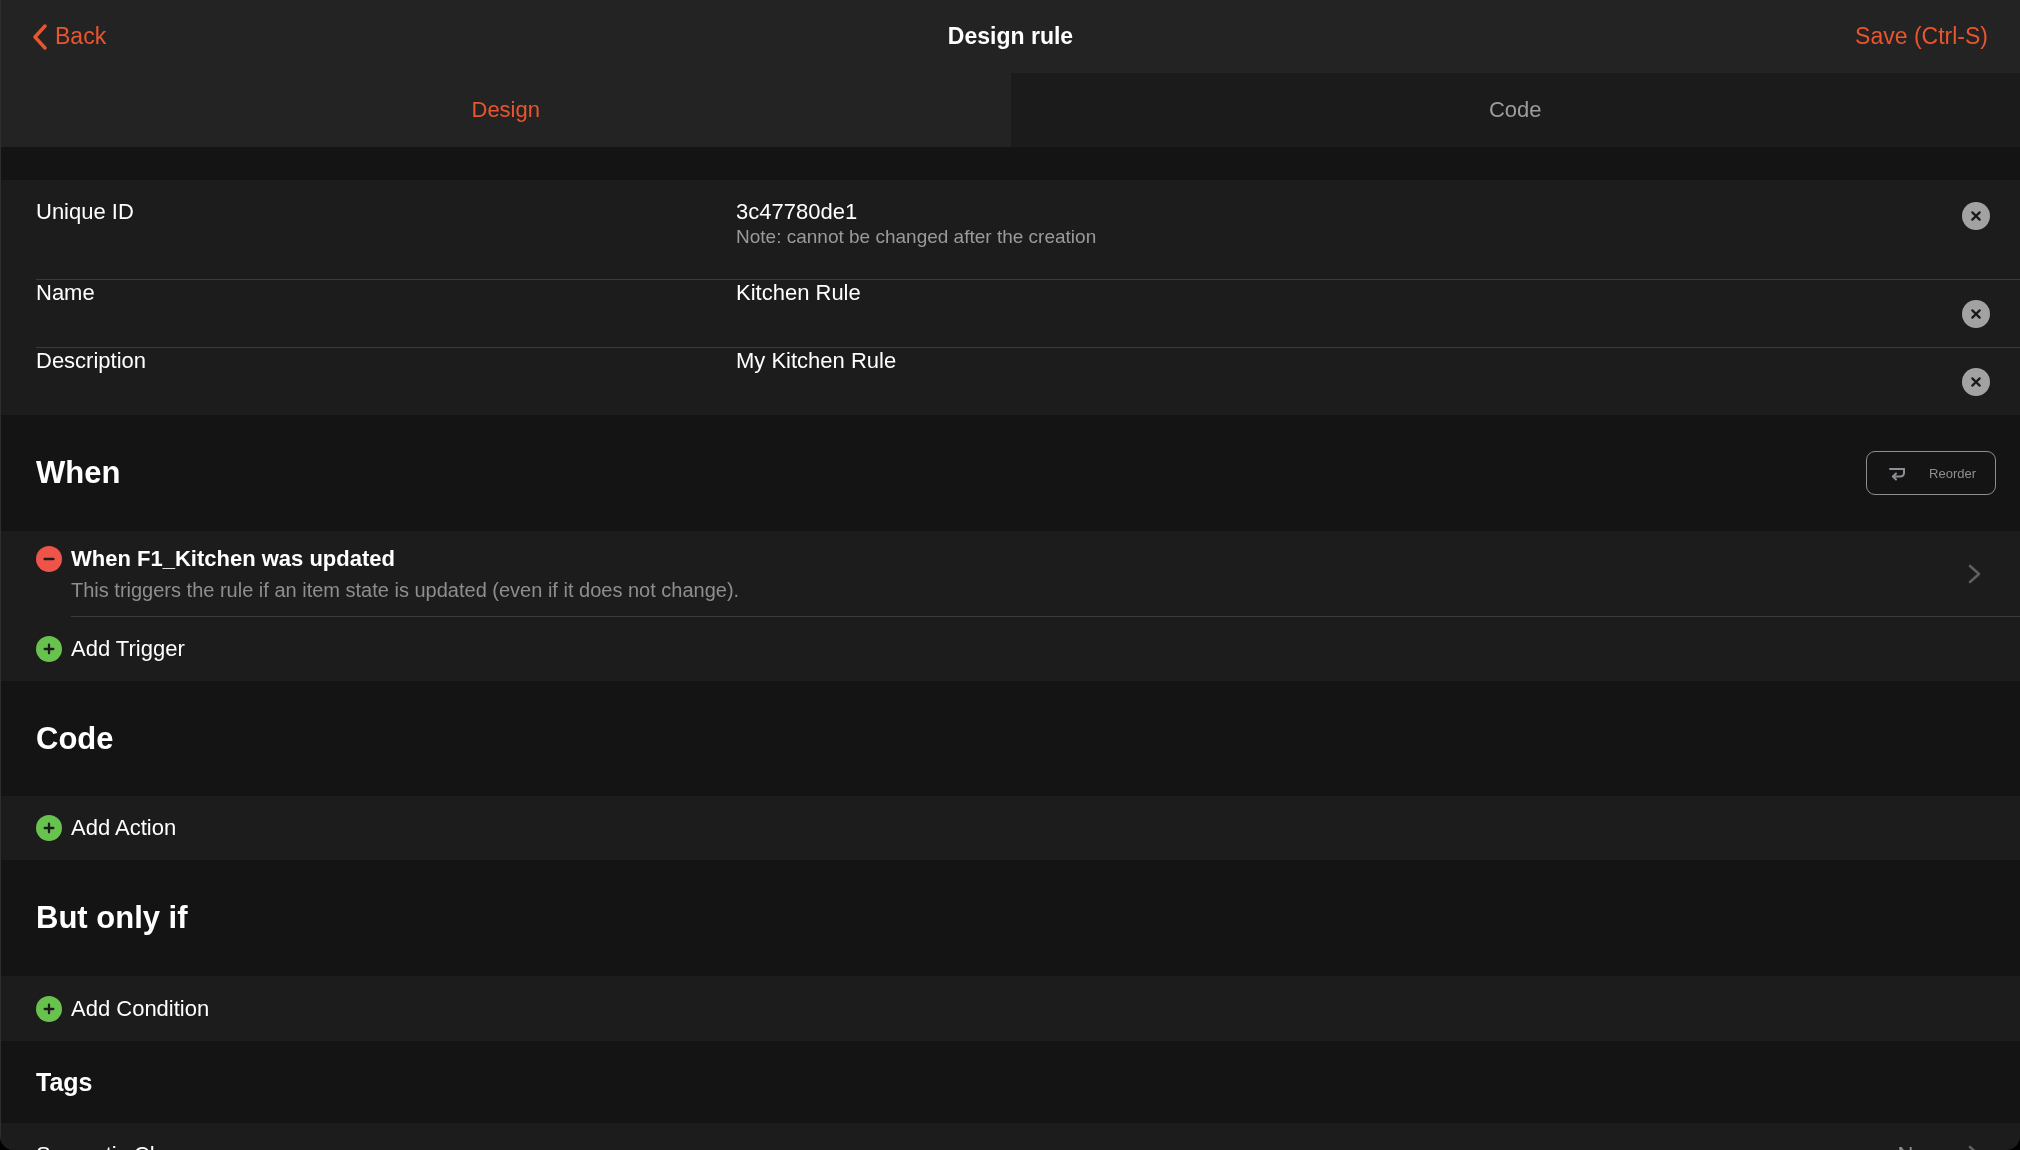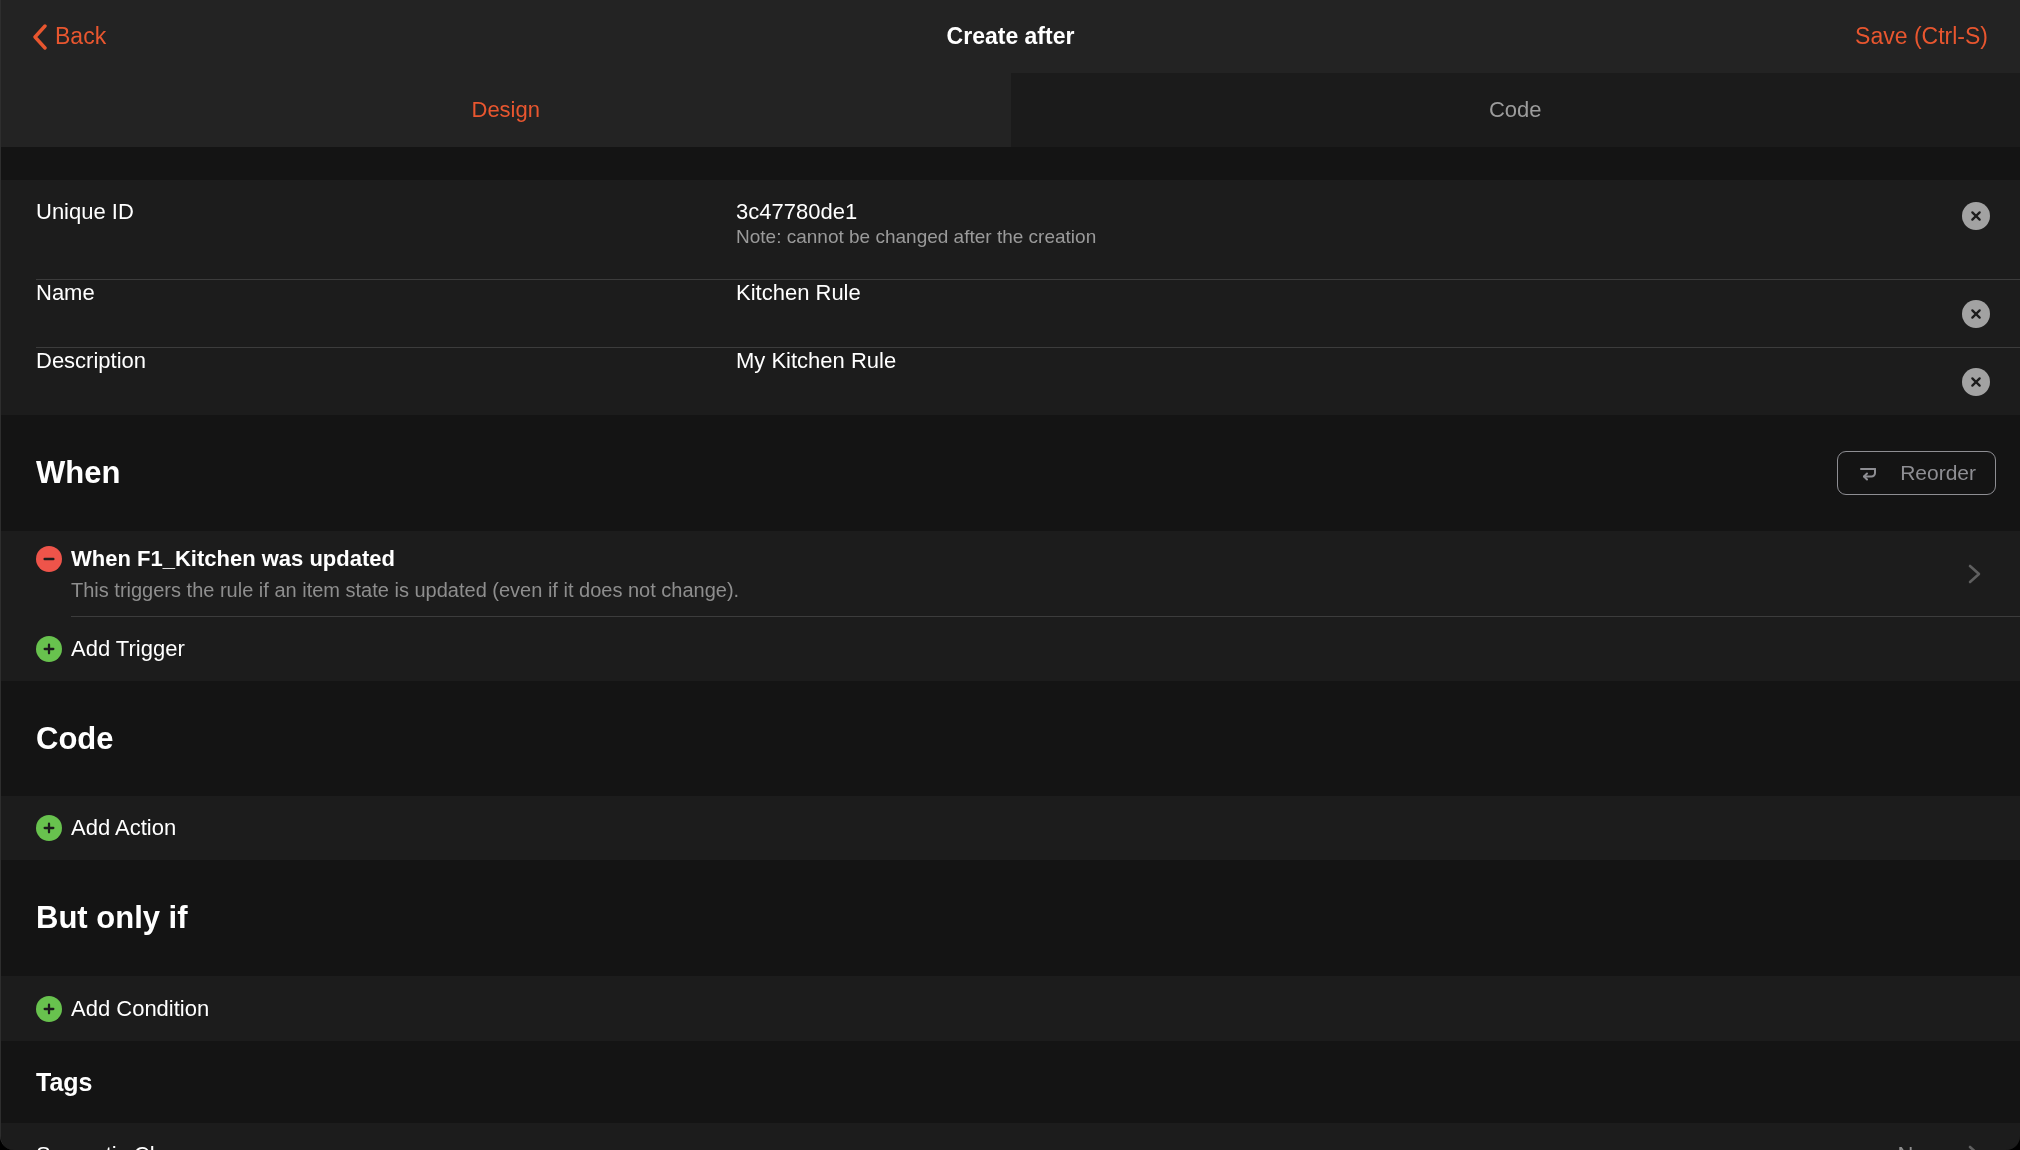--- a/index.html
+++ b/index.html
@@ -81,21 +81,21 @@
   .section-head{
     display:flex;align-items:center;
     padding:0 24px 0 35px;height:116px;
   }
   .section-title{font-size:31px;font-weight:700;color:#fff;}
   .section-head.small{height:82px;}
   .section-title.small{font-size:25px;}
   .reorder-btn{
     margin-left:auto;display:flex;align-items:center;gap:19px;
     border:1px solid #8e8e93;border-radius:9px;
-    padding:9px 19px;color:#8e8e93;font-size:21px;
+    padding:9px 19px;color:#8e8e93;font-size:13px;
     background:transparent;cursor:pointer;
   }
   
   .trigger-row{
     position:relative;
     padding:15px 70px 14px 35px;cursor:pointer;
   }
   .trigger-head{display:flex;align-items:center;gap:9px;}
   .circle-icon{
     width:26px;height:26px;border-radius:50%;flex:none;
@@ -131,21 +131,21 @@
 
   <div class="navbar">
     <div class="back-btn">
       <span style="display:flex;">
         <svg width="17" height="26" viewBox="0 0 17 26">
             <path d="M14 2 L4 13 L14 24" fill="none" stroke="#e8562f" stroke-width="3.4" stroke-linecap="round" stroke-linejoin="round"></path>
           </svg>
       </span>
       <span>Back</span>
     </div>
-    <div class="nav-title">Create after</div>
+    <div class="nav-title">Design rule</div>
     <div class="save-btn">Save (Ctrl-S)</div>
   </div>
 
   <div class="tabbar">
     <div class="tab tab-design">Design</div>
     <div class="tab tab-code">Code</div>
   </div>
 
   <div class="gap"></div>
 

